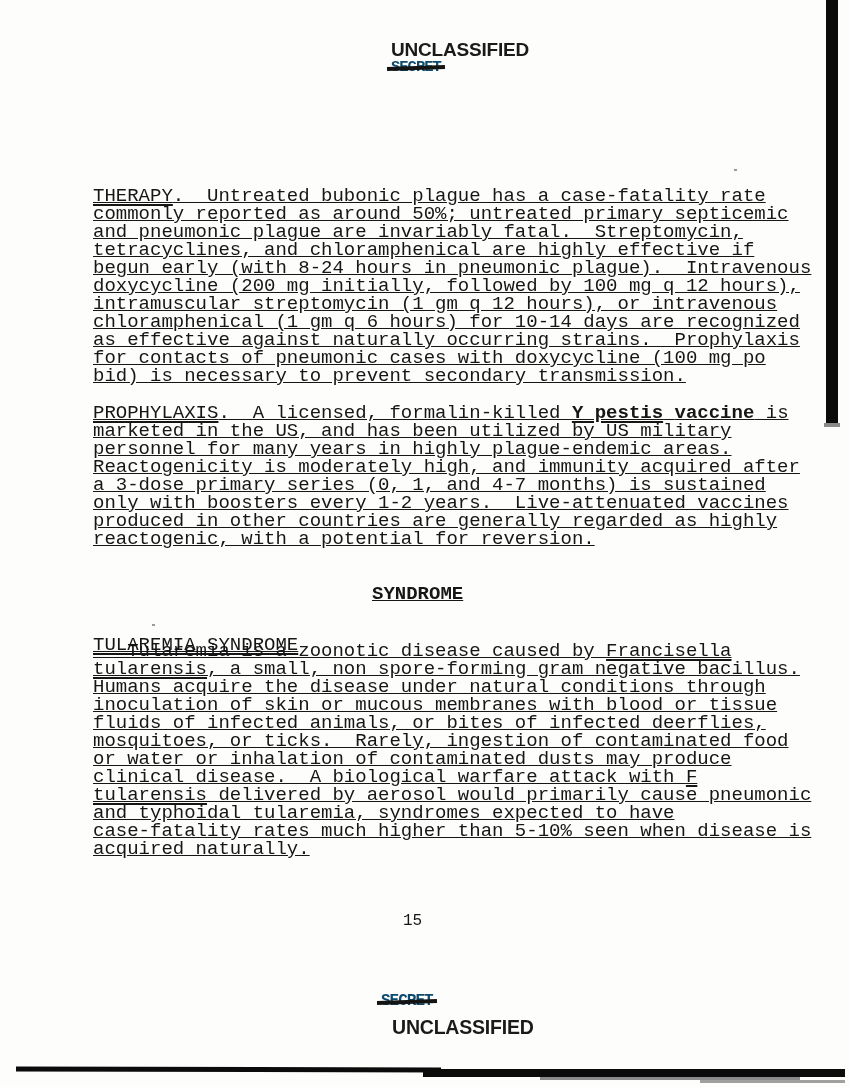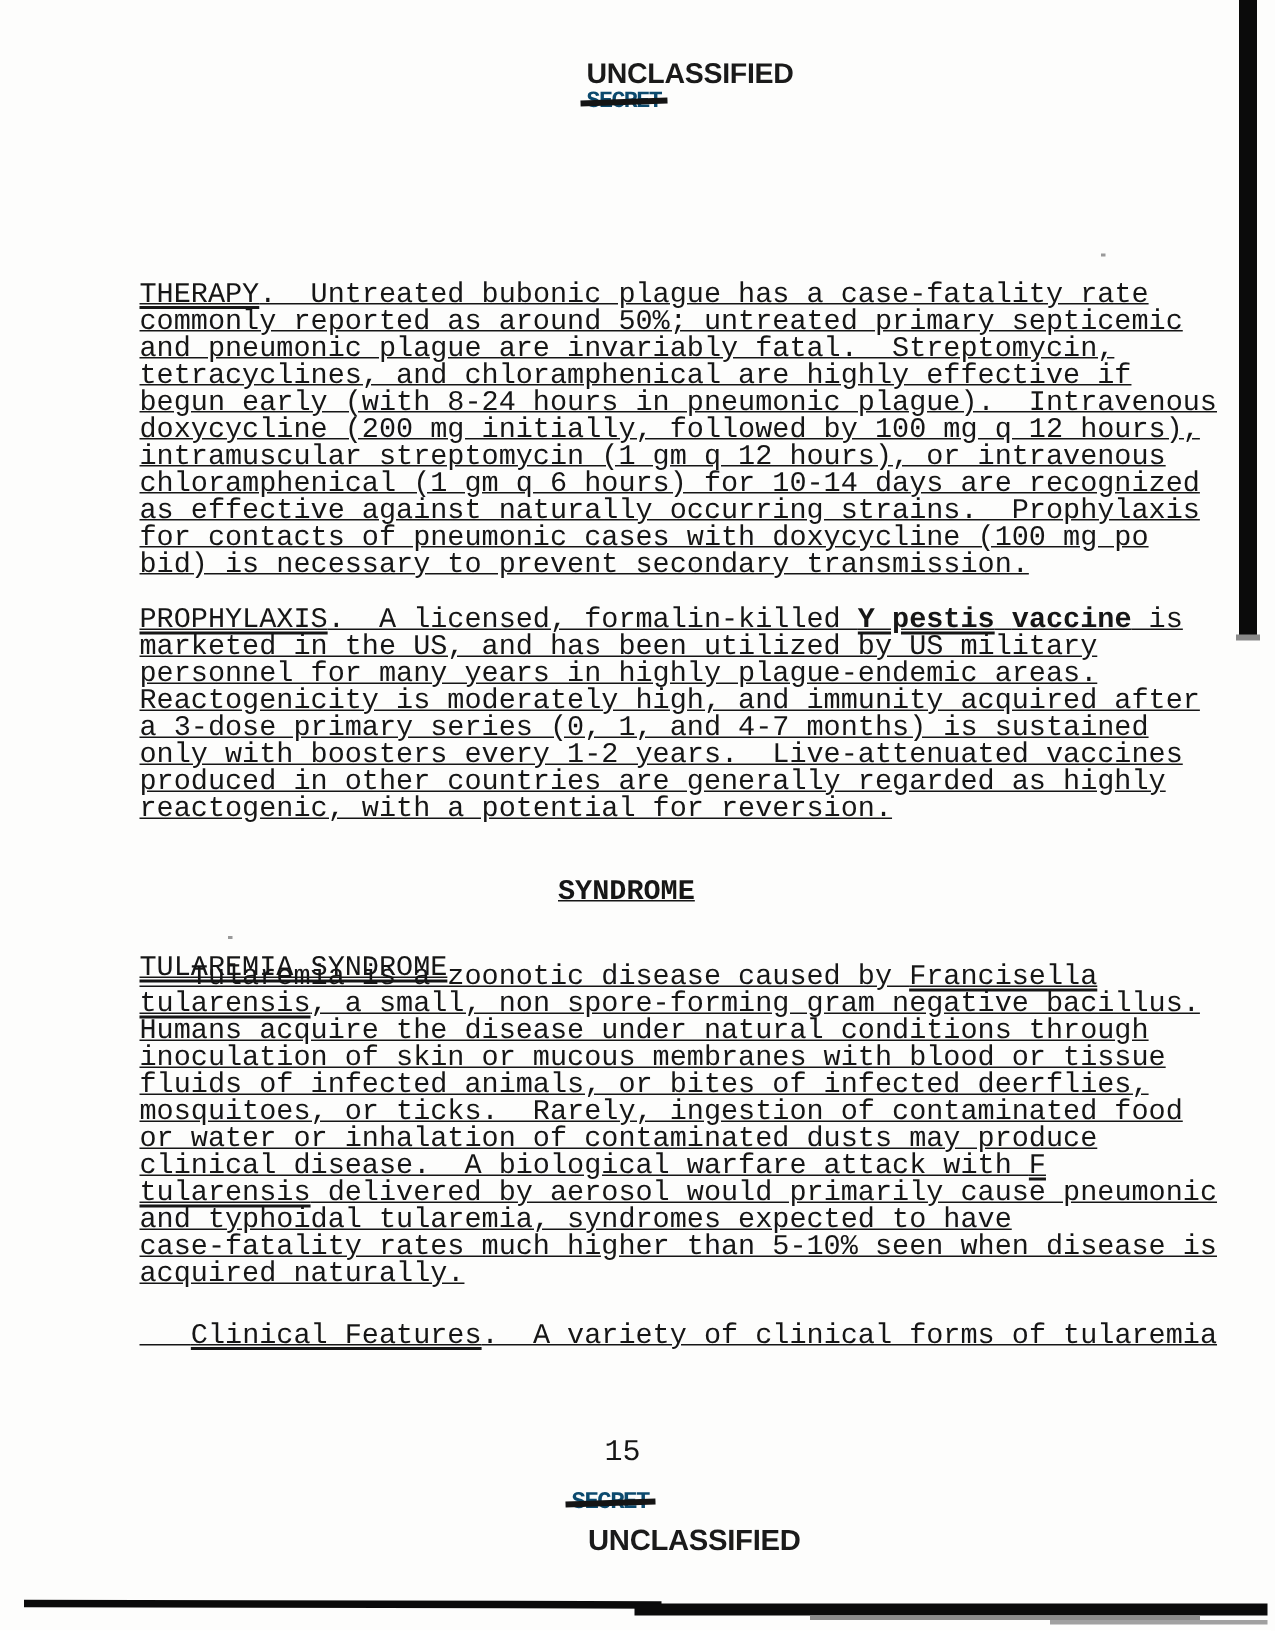--- a/index.html
+++ b/index.html
@@ -60,22 +60,22 @@
 
   .blk-therapy      { top:187px; }
   .blk-prophylaxis  { top:404px; }
   .blk-tularemia-h  { top:585px; left:372px; font-weight:bold; }
   .blk-clinical-syn { top:636px; }
   .blk-tularemia-p  { top:642px; }
   .blk-clinical-ft  { top:881px; }
 
   .page-number {
     position:absolute;
-    left:403px; top:960px;
-    font-size:20px;
+    left:403px; top:912px;
+    font-size:16px;
     line-height:18px;
     white-space:pre;
   }
 
   
   .right-bar {
     position:absolute;
     left:826px; top:0; width:12px; height:424px;
     background:#0b0b0b;
   }
@@ -120,21 +120,21 @@
   <div class="block blk-therapy"><div class="line"><span class="u">THERAPY</span><span>.  Untreated bubonic plague has a case-fatality rate</span></div><div class="line"><span>commonly reported as around 50%; untreated primary septicemic</span></div><div class="line"><span>and pneumonic plague are invariably fatal.  Streptomycin,</span></div><div class="line"><span>tetracyclines, and chloramphenical are highly effective if</span></div><div class="line"><span>begun early (with 8-24 hours in pneumonic plague).  Intravenous</span></div><div class="line"><span>doxycycline (200 mg initially, followed by 100 mg q 12 hours),</span></div><div class="line"><span>intramuscular streptomycin (1 gm q 12 hours), or intravenous</span></div><div class="line"><span>chloramphenical (1 gm q 6 hours) for 10-14 days are recognized</span></div><div class="line"><span>as effective against naturally occurring strains.  Prophylaxis</span></div><div class="line"><span>for contacts of pneumonic cases with doxycycline (100 mg po</span></div><div class="line"><span>bid) is necessary to prevent secondary transmission.</span></div></div>
 
   <div class="block blk-prophylaxis"><div class="line"><span class="u">PROPHYLAXIS</span><span>.  A licensed, formalin-killed </span><span class="u b">Y pestis</span><span> </span><span class="b">vaccine</span><span> is</span></div><div class="line"><span>marketed in the US, and has been utilized by US military</span></div><div class="line"><span>personnel for many years in highly plague-endemic areas.</span></div><div class="line"><span>Reactogenicity is moderately high, and immunity acquired after</span></div><div class="line"><span>a 3-dose primary series (0, 1, and 4-7 months) is sustained</span></div><div class="line"><span>only with boosters every 1-2 years.  Live-attenuated vaccines</span></div><div class="line"><span>produced in other countries are generally regarded as highly</span></div><div class="line"><span>reactogenic, with a potential for reversion.</span></div></div>
 
   <div class="block blk-tularemia-h"><div class="line"><span class="b">SYNDROME</span></div></div>
 
   <div class="block blk-clinical-syn"><div class="line"><span class="u">TULAREMIA SYNDROME</span></div></div>
 
   <div class="block blk-tularemia-p"><div class="line"><span>   Tularemia is a zoonotic disease caused by </span><span class="u">Francisella</span></div><div class="line"><span class="u">tularensis</span><span>, a small, non spore-forming gram negative bacillus.</span></div><div class="line"><span>Humans acquire the disease under natural conditions through</span></div><div class="line"><span>inoculation of skin or mucous membranes with blood or tissue</span></div><div class="line"><span>fluids of infected animals, or bites of infected deerflies,</span></div><div class="line"><span>mosquitoes, or ticks.  Rarely, ingestion of contaminated food</span></div><div class="line"><span>or water or inhalation of contaminated dusts may produce</span></div><div class="line"><span>clinical disease.  A biological warfare attack with </span><span class="u">F</span></div><div class="line"><span class="u">tularensis</span><span> delivered by aerosol would primarily cause pneumonic</span></div><div class="line"><span>and typhoidal tularemia, syndromes expected to have</span></div><div class="line"><span>case-fatality rates much higher than 5-10% seen when disease is</span></div><div class="line"><span>acquired naturally.</span></div></div>
 
-  <div class="block blk-clinical-ft"><div class="line"><span>   </span><span class="u">Clinical Features</span><span>.  A variety of clinical forms of tularemia</span></div></div>
+  <div class="block blk-clinical-ft"></div>
 
   <div class="page-number">15</div>
   <div class="stamp stamp-bottom">SECRET</div>
   <div class="banner banner-bottom">UNCLASSIFIED</div>
 
   <div class="right-bar"></div>
   <div class="right-bar-fringe"></div>
   <div class="bottom-bar-left"></div>
   <div class="bottom-bar-right"></div>
   <div class="bottom-fringe-1"></div>

